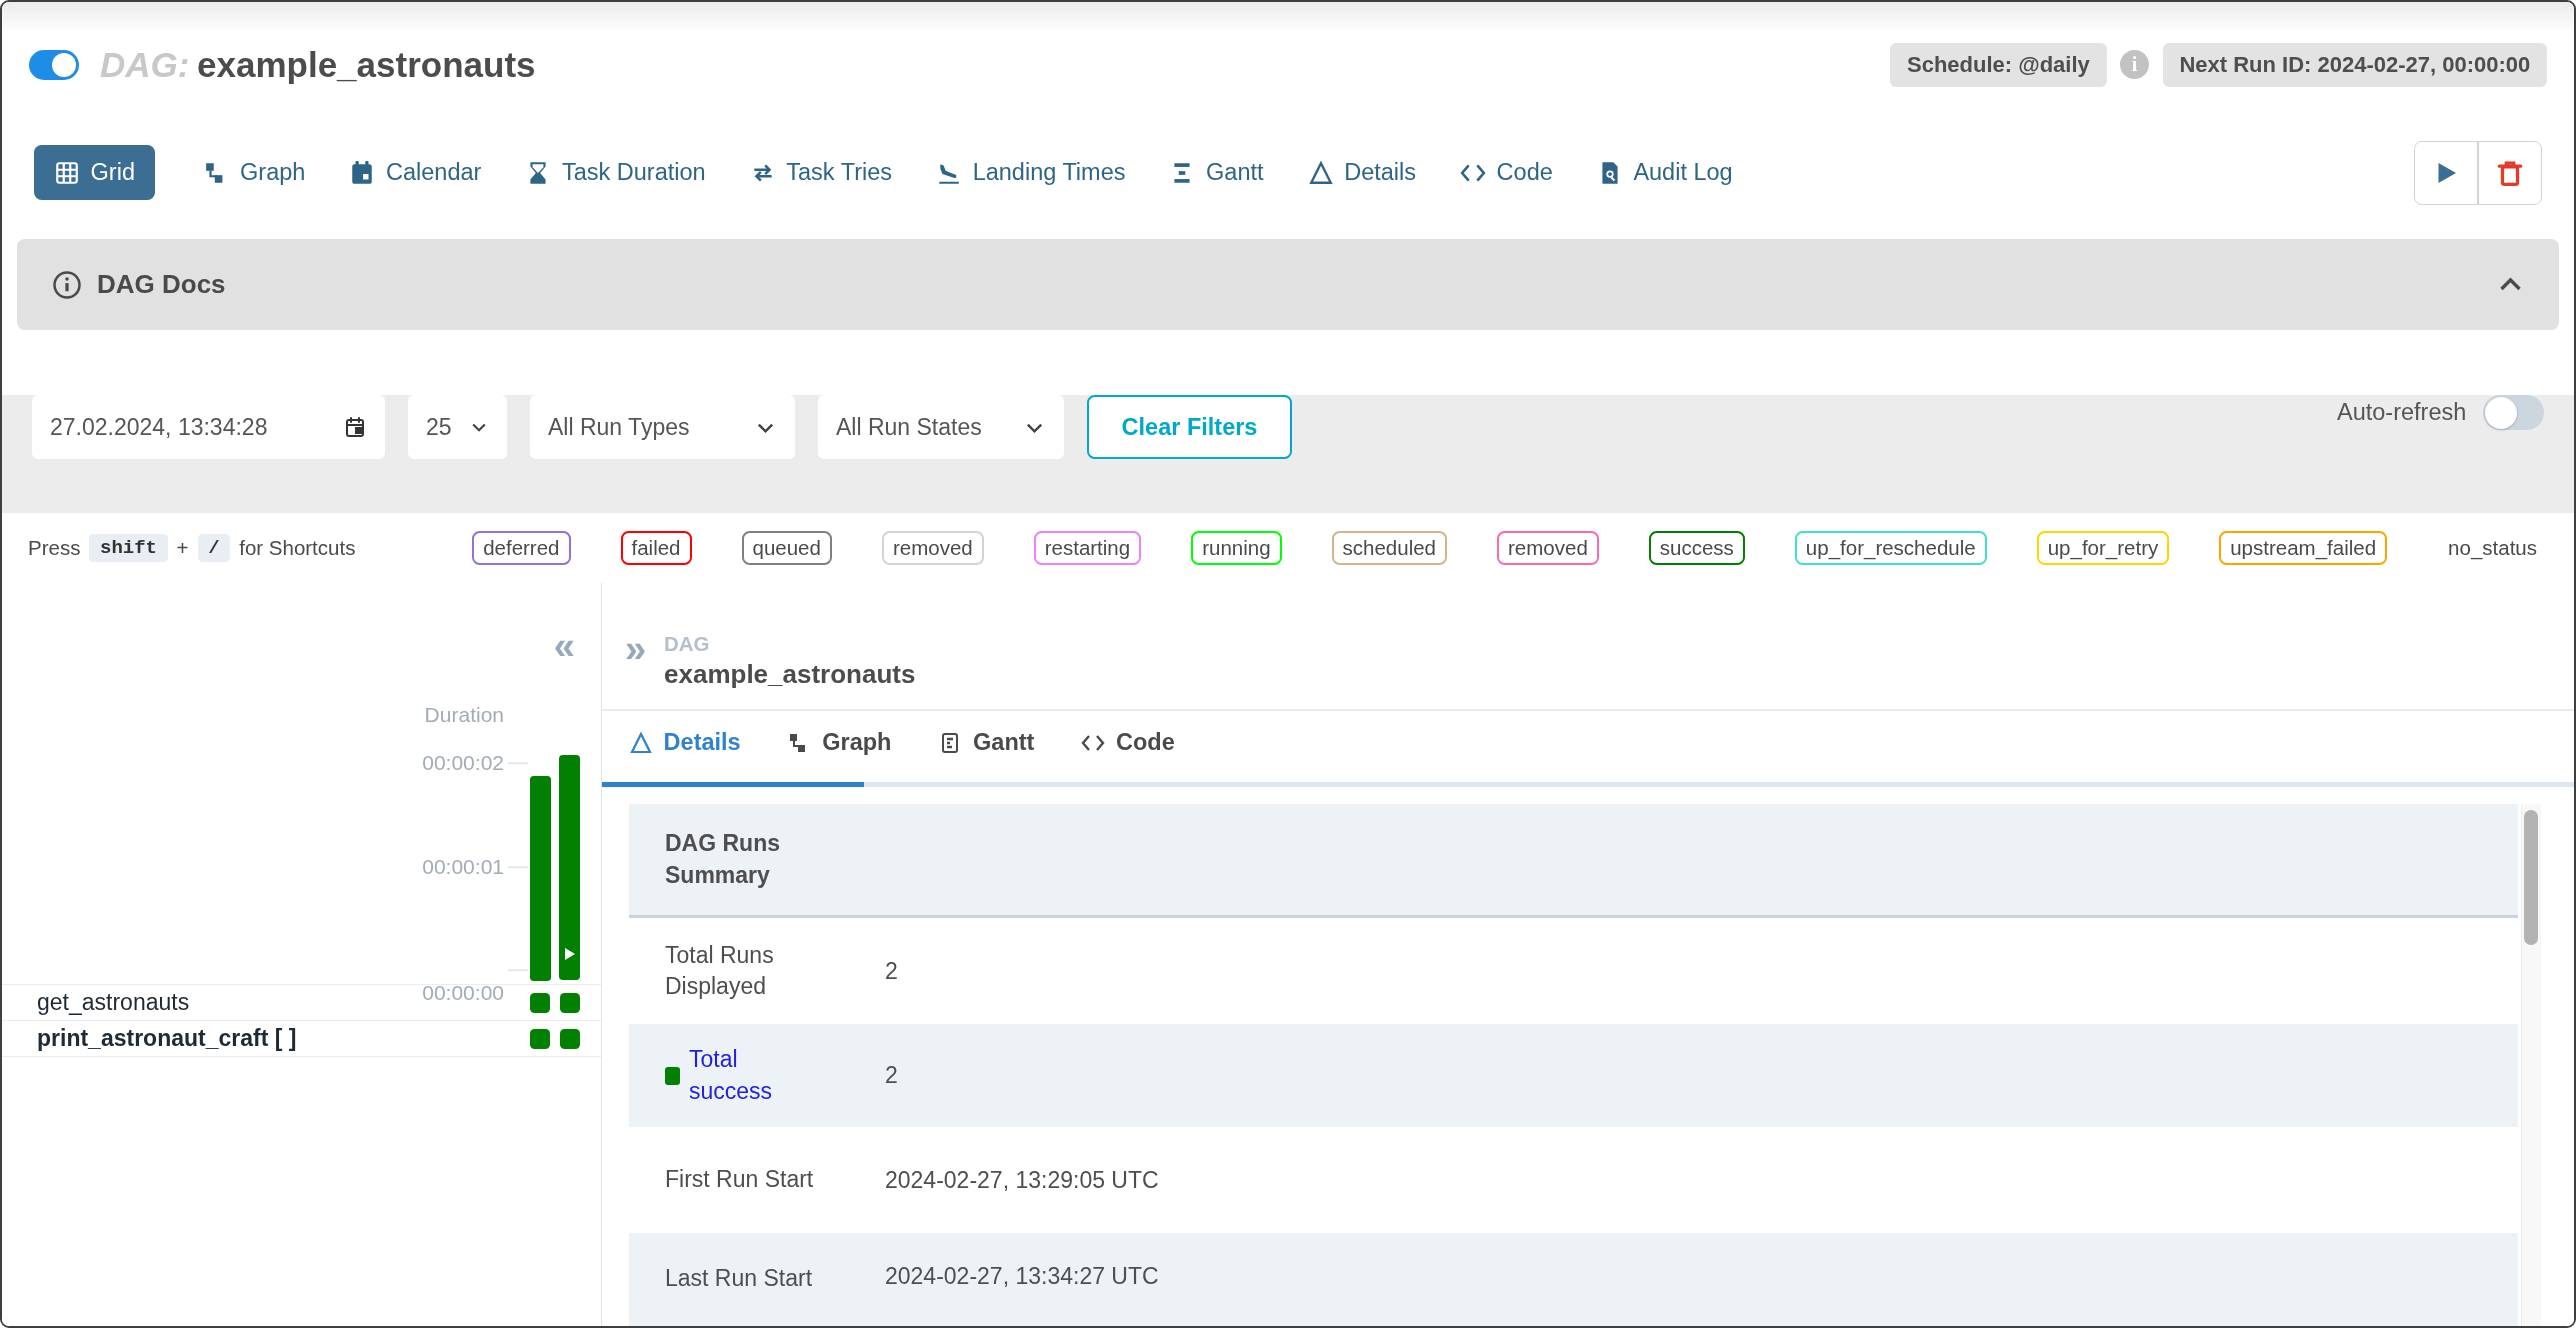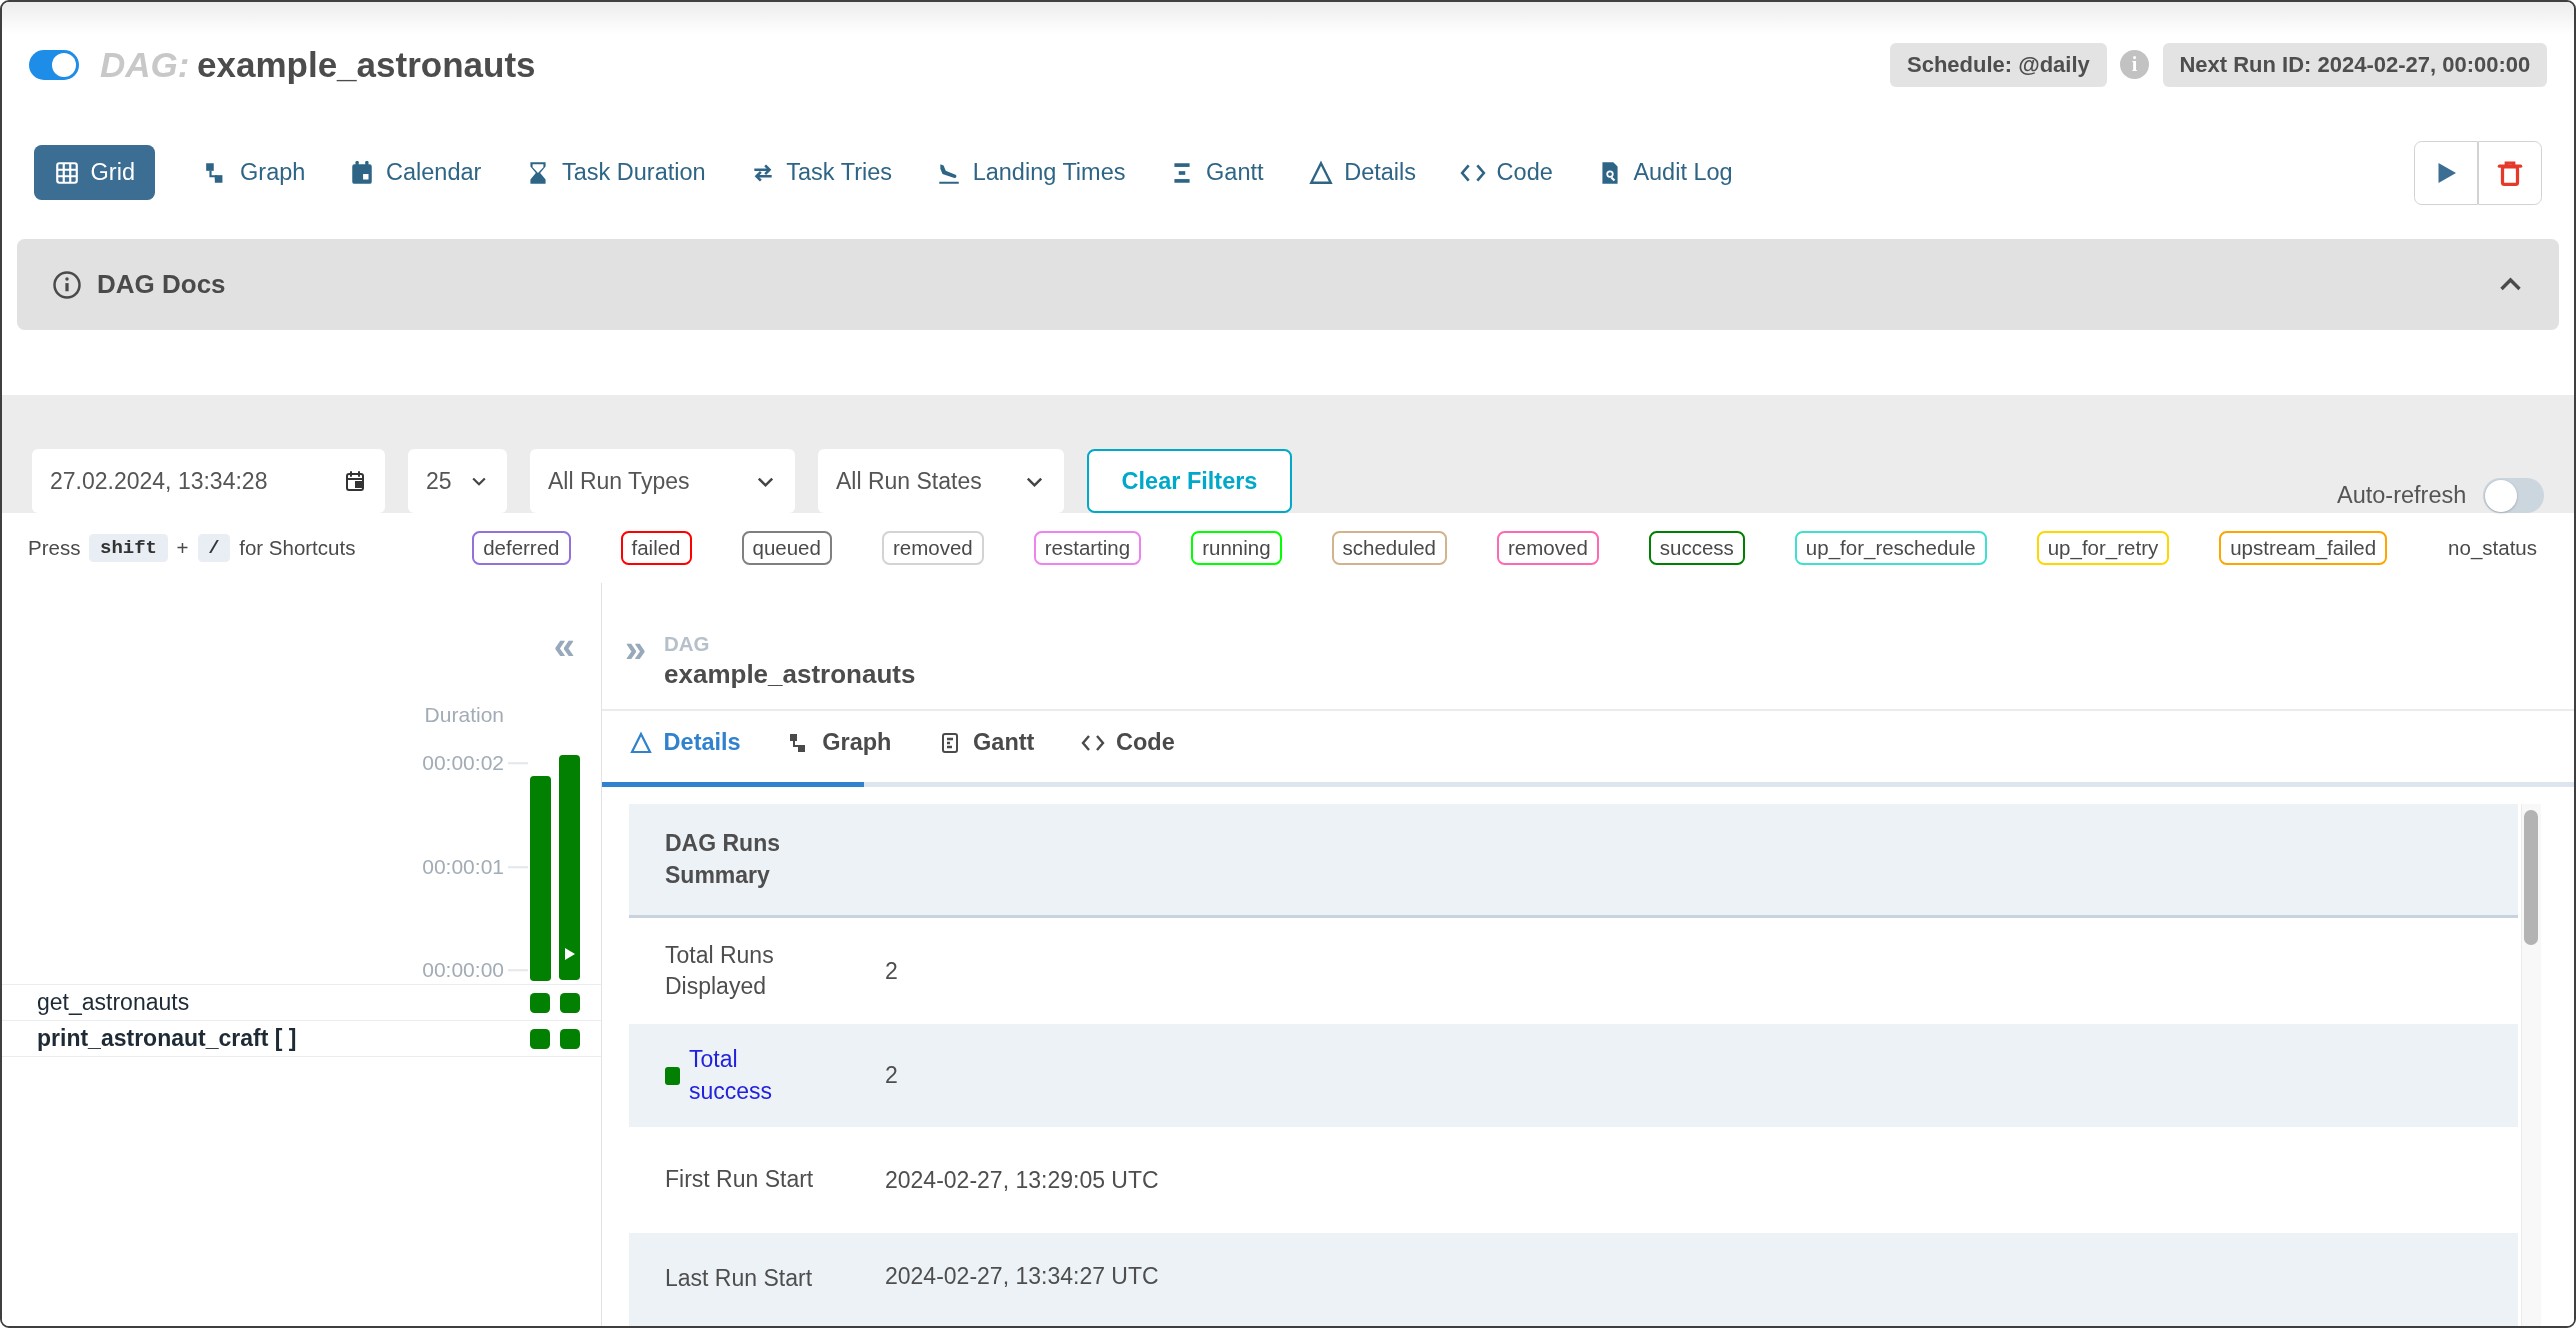--- a/index.html
+++ b/index.html
@@ -55,21 +55,21 @@
     margin: 21px 15px 0 15px; height: 91px; background: #e1e1e1; border-radius: 7.6px;
     display: flex; align-items: center; padding: 0 35px; cursor: pointer;
   }
   .docs-bar .docs-label { font-size: 26px; font-weight: 700; color: #4a4a4a; margin-left: 15px; }
   .docs-chevron { margin-left: auto; }
   .docs-chevron svg { width: 27px; height: 27px; }
 
   
   .filter-section {
     margin-top: 65px; height: 118px; background: #ececec;
-    display: flex; align-items: flex-end; padding: 0 30px; gap: 23px;
+    display: flex; align-items: flex-start; padding: 0 30px; gap: 23px;
   }
   .field {
     height: 64px; background: #ffffff; border-radius: 6px; display: flex; align-items: center;
     font-size: 23px; color: #555; padding: 0 18px; position: relative; cursor: pointer;
   }
   .date-field { width: 353px; justify-content: space-between; }
   .date-field input {
     border: 0; outline: 0; font-size: 23px; color: #555; width: 273px;
     font-family: "Liberation Sans", sans-serif; background: transparent;
   }
@@ -375,21 +375,21 @@
   <div class="main">
 
     <div class="left-pane">
       <div class="collapse-icon">«</div>
       <div class="duration-label">Duration</div>
 
       <div class="axis-tick" style="top:180px;">00:00:02</div>
       <div class="tick-line" style="top:180px;"></div>
       <div class="axis-tick" style="top:284px;">00:00:01</div>
       <div class="tick-line" style="top:284px;"></div>
-      <div class="axis-tick" style="top:387px;text-align:right;">00:00:00</div>
+      <div class="axis-tick" style="top:410px;text-align:right;">00:00:00</div>
       <div class="tick-line" style="top:387px;"></div>
 
       <div class="bar" style="top:193px; height:205px; right:50px;"></div>
       <div class="bar" style="top:172px; height:225px; right:21px;">
         <div class="run-marker"></div>
       </div>
 
       <div class="task-rows">
         <div class="task-row">
           <span class="task-name">get_astronauts</span>

